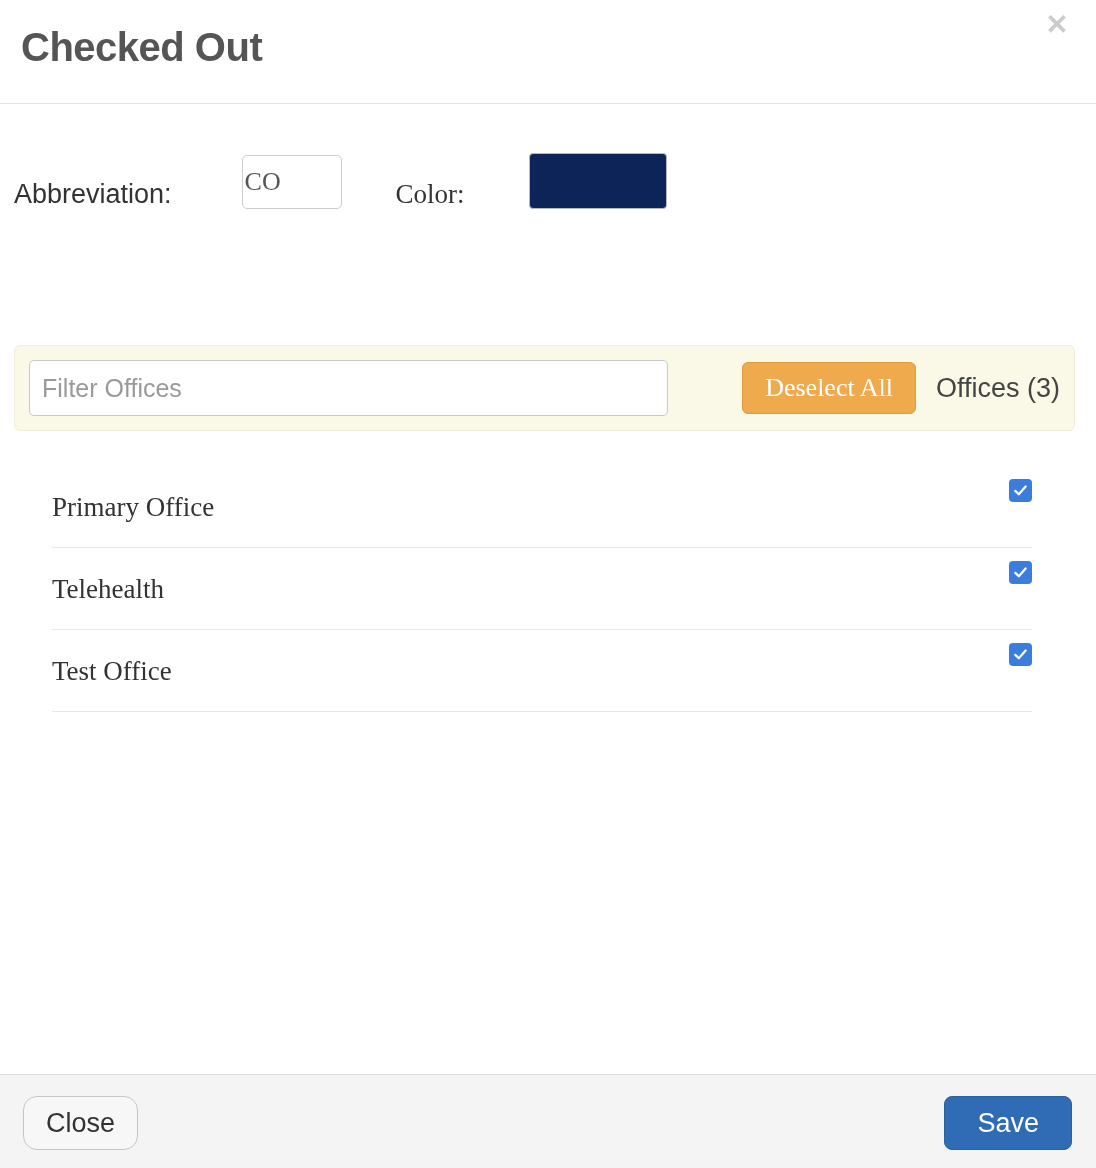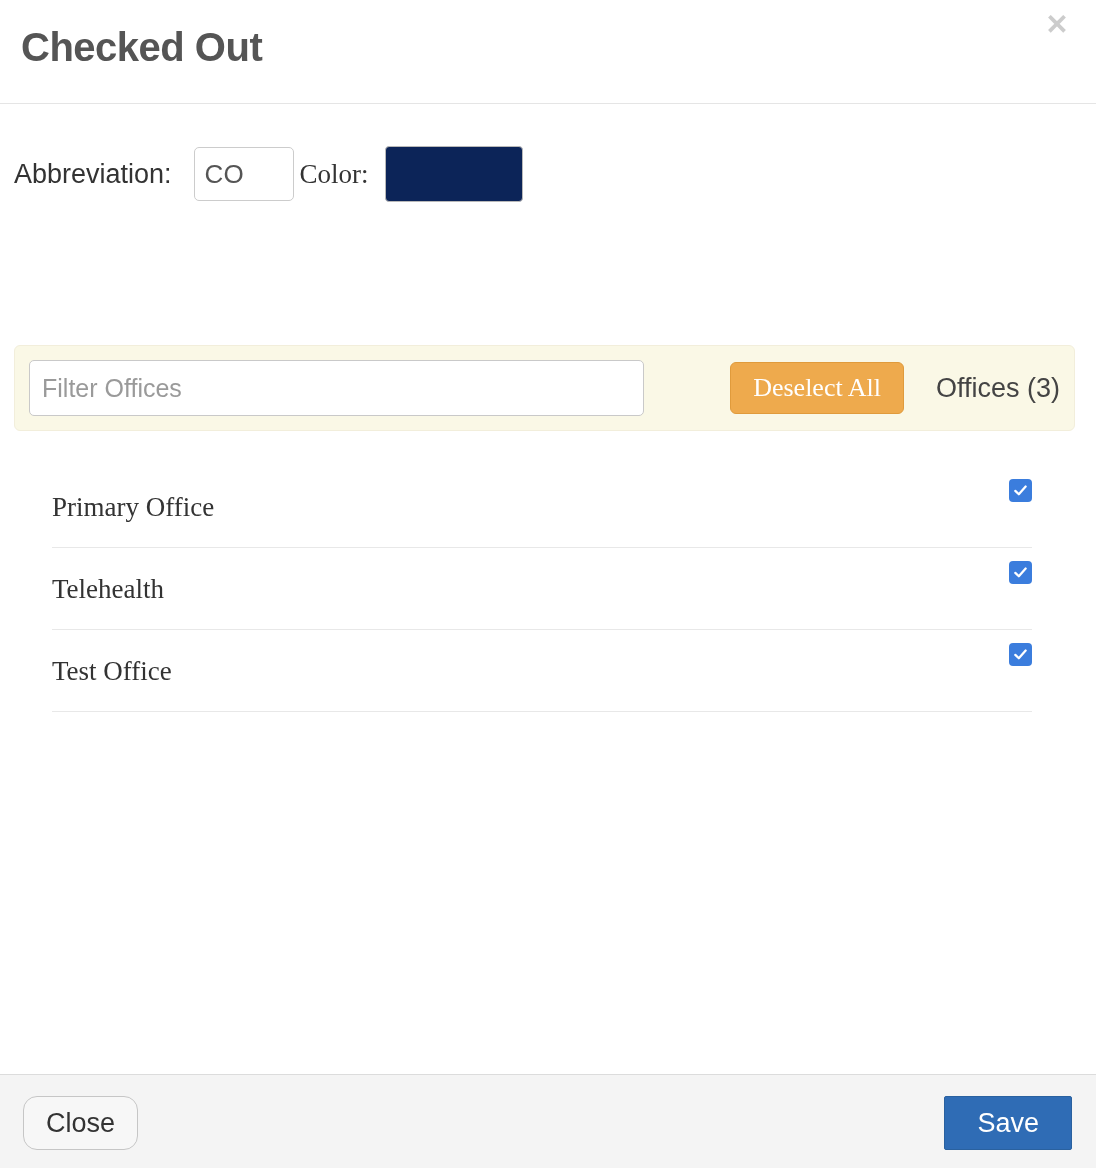--- a/index.html
+++ b/index.html
@@ -70,42 +70,43 @@
   }
 
   
   .attr-row {
     position: absolute;
     left: 0;
     top: 35px;
     width: 100%;
     height: 70px;
     display: flex;
-    align-items: center;
+    align-items: flex-end;
+    gap: 48px;
   }
   .attr-label {
     font-size: 27px;
     line-height: 30px;
     color: #333333;
     white-space: nowrap;
   }
   .attr-label.abbrev { margin-left: 14px; }
   .attr-label.color  { margin-left: 6px; font-family: Liberation Serif, serif; }
   .abbrev-input {
     margin-left: 22px;
     width: 100px;
     height: 54px;
     box-sizing: border-box;
     border: 1px solid #cccccc;
     border-radius: 5px;
     background: #ffffff;
-    font-family: Liberation Sans, sans-serif;
+    font-family: Liberation Serif, serif;
     font-size: 26px;
     color: #555555;
-    padding: 0 10px;
+    padding: 0 2px;
     outline: none;
   }
   .color-swatch {
     margin-left: 16px;
     width: 138px;
     height: 56px;
     box-sizing: border-box;
     border: 1px solid #b9b9b9;
     border-radius: 4px;
     cursor: pointer;
@@ -119,21 +120,20 @@
     top: 241px;
     width: 1061px;
     height: 86px;
     box-sizing: border-box;
     background: #faf8e6;
     border: 1px solid #f2eedb;
     border-radius: 6px;
     display: flex;
     align-items: center;
     padding: 0 14px;
-    gap: 12px;
   }
   .filter-input {
     width: 640px;
     height: 56px;
     box-sizing: border-box;
     border: 1px solid #c9c9c9;
     border-radius: 5px;
     background: #ffffff;
     font-family: "Liberation Sans", sans-serif;
     font-size: 25px;
@@ -230,21 +230,21 @@
   }
   .save-button {
     position: absolute;
     right: 24px;
     top: 21px;
     height: 54px;
     padding: 0 32px;
     box-sizing: border-box;
     background: #2f6cb5;
     border: 1px solid #2a619f;
-    border-radius: 2px;
+    border-radius: 8px;
     color: #ffffff;
     font-family: "Liberation Sans", sans-serif;
     font-size: 27px;
     line-height: 27px;
     cursor: pointer;
   }
 </style>
 </head>
 <body>
 

